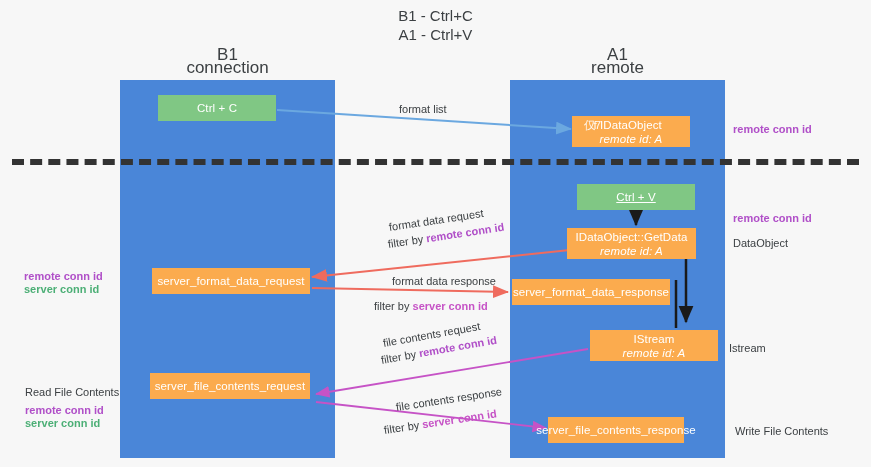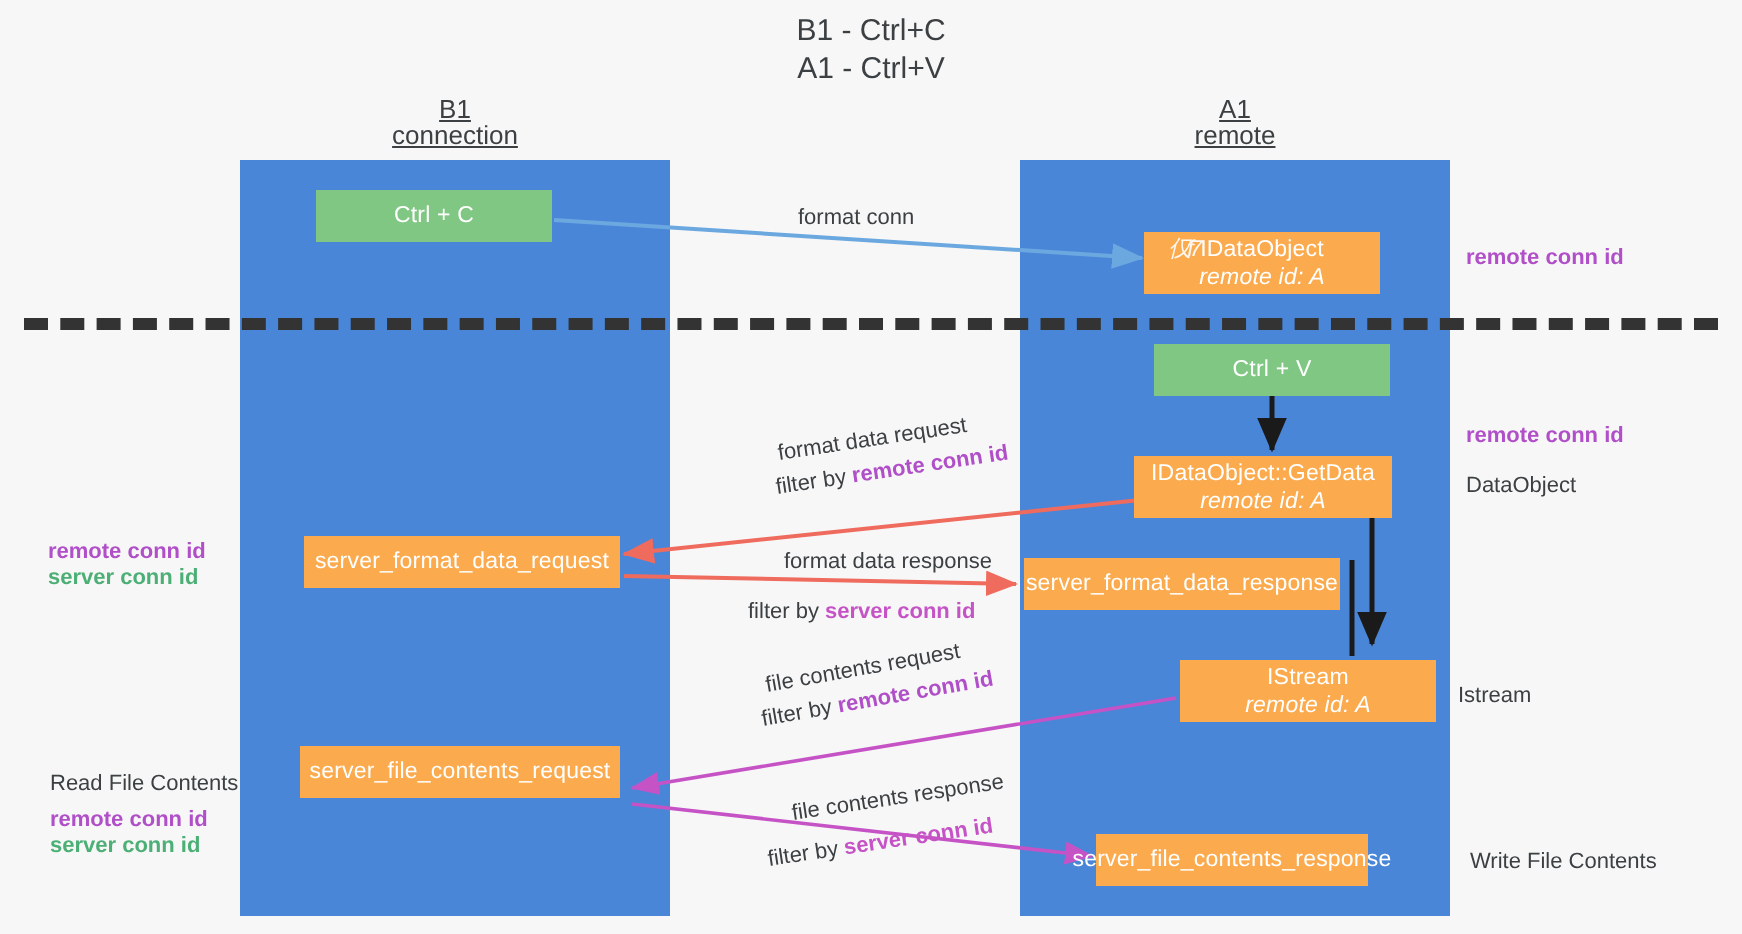--- a/index.html
+++ b/index.html
@@ -22,24 +22,23 @@
     left: 0; right: 0; top: 6px;
     text-align: center;
     font-size: 15px;
     line-height: 19px;
     color: #3c4043;
   }
 
   
   .lane-head {
     text-align: center;
-    font-size: 13px;
+    font-size: 17px;
     line-height: 13px;
     color: #3c4043;
-    text-decoration: underline;
   }
 
   
   .lane {
     background: #4a86d8;
   }
 
   
   .node {
     box-sizing: border-box;
@@ -56,21 +55,20 @@
   .node.orange { background: #fbab4e; }
   .node.green  { background: #80c784; }
   .node .l2 { font-weight: 400; font-style: italic; }
   .node.overlap .l1 { position: relative; }
   .node.overlap .l1 .ghost {
     position: absolute;
     left: -16px; top: 0;
     color: #ffffff;
     opacity: .92;
     letter-spacing: -2px;
-    font-style: italic;
   }
 
   
   .lbl {
     font-size: 11px;
     line-height: 14px;
     color: #3c4043;
     white-space: nowrap;
   }
   .lbl.bold-purple { color: #b04fc8; font-weight: bold; }
@@ -155,21 +153,21 @@
   </div>
 
   <div class="abs node orange overlap" style="left:572px; top:116px; width:118px; height:31px;">
     <div class="l1">
       <span class="ghost">仅f7</span>
       <span>IDataObject</span>
     </div>
     <div class="l2">remote id: A</div>
   </div>
 
-  <div class="abs node green" style="left:577px; top:172px; width:118px; height:26px;">
+  <div class="abs node green" style="left:577px; top:184px; width:118px; height:26px;text-decoration:underline;">
     <div class="l1">Ctrl + V</div>
   </div>
 
   <div class="abs node orange" style="left:567px; top:228px; width:129px; height:31px;">
     <div class="l1">IDataObject::GetData</div>
     <div class="l2">remote id: A</div>
   </div>
 
   <div class="abs node orange" style="left:152px; top:268px; width:158px; height:26px;">
     <div class="l1">server_format_data_request</div>
@@ -186,21 +184,21 @@
 
   <div class="abs node orange" style="left:150px; top:373px; width:160px; height:26px;">
     <div class="l1">server_file_contents_request</div>
   </div>
 
   <div class="abs node orange" style="left:548px; top:417px; width:136px; height:26px;">
     <div class="l1">server_file_contents_response</div>
   </div>
 
   <div class="abs lbl" style="left:399px; top:102px;">
-    <span>format conn</span>
+    <span>format list</span>
   </div>
 
   <div class="abs lbl rot-a" style="left:389px; top:220px;">
     <span>format data request</span>
   </div>
   <div class="abs lbl rot-a" style="left:388px; top:237px;">
     <span>filter by </span><span class="kw-purple">remote conn id</span>
   </div>
 
   <div class="abs lbl" style="left:392px; top:274px;">

